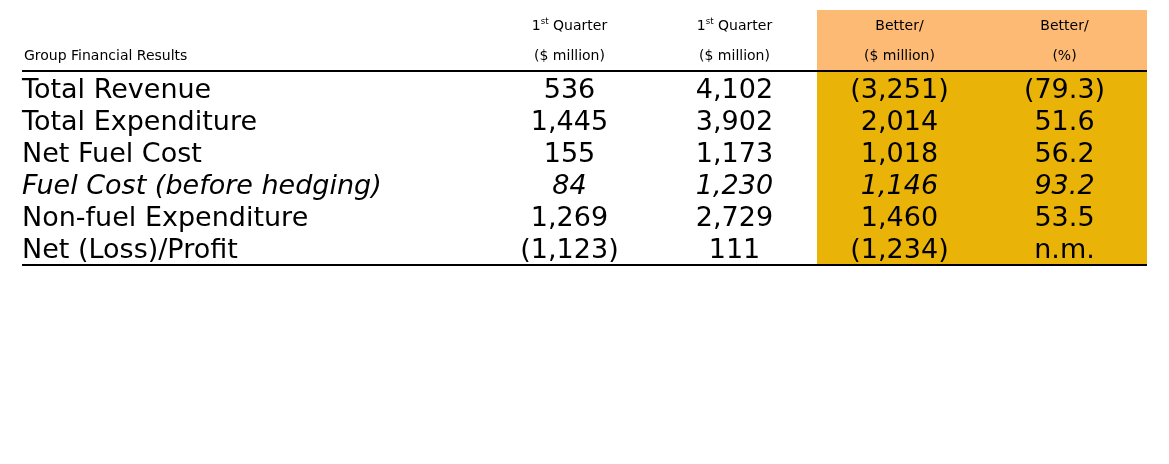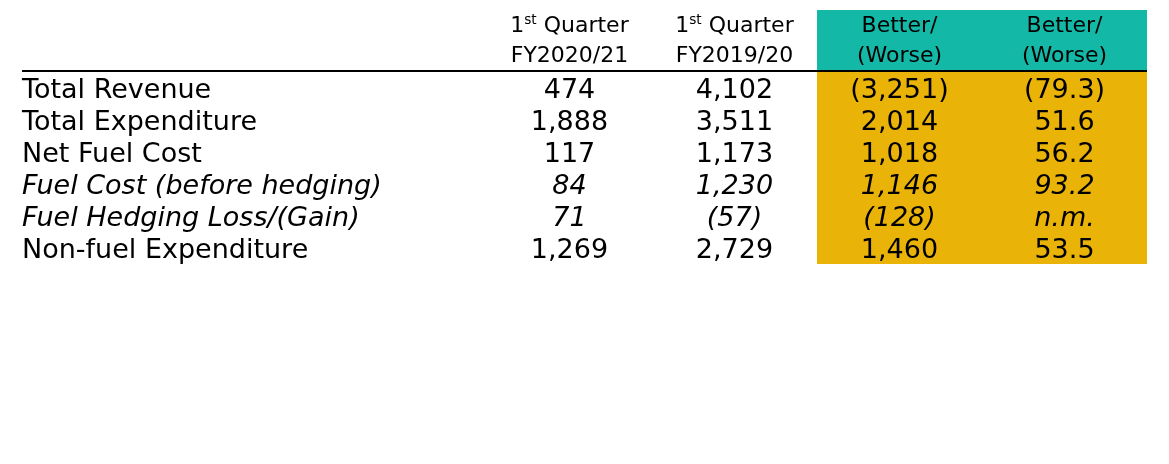--- a/index.html
+++ b/index.html
@@ -32,31 +32,31 @@
 
   table.fin th, table.fin td {
     padding: 0;
     vertical-align: bottom;
     line-height: 30px;
     font-weight: normal;
   }
 
   
   thead th {
-    font-size: 22px;
+    font-size: 14px;
     text-align: center;
     padding-bottom: 0px;
     margin-top: 44px;
   }
   thead th.lbl {
     text-align: left;
     padding-left: 2px;
   }
   .hdr-shade {
-    background: #14b8a6;
+    background: #fdba74;
   }
   sup {
     font-size: 0.62em;
     vertical-align: super;
     line-height: 0;
   }
 
   
   tbody td {
     font-size: 27px;
@@ -98,66 +98,66 @@
     </colgroup>
     <thead>
       <tr>
         <th class="lbl"></th>
         <th><span>1<sup>st</sup> Quarter</span></th>
         <th><span>1<sup>st</sup> Quarter</span></th>
         <th class="hdr-shade"><span>Better/</span></th>
         <th class="hdr-shade"><span>Better/</span></th>
       </tr>
       <tr>
-        <th class="lbl"></th>
-        <th><span>FY2020/21</span></th>
-        <th><span>FY2019/20</span></th>
-        <th class="hdr-shade"><span>(Worse)</span></th>
-        <th class="hdr-shade"><span>(Worse)</span></th>
+        <th class="lbl">Group Financial Results</th>
+        <th><span>($ million)</span></th>
+        <th><span>($ million)</span></th>
+        <th class="hdr-shade"><span>($ million)</span></th>
+        <th class="hdr-shade"><span>(%)</span></th>
       </tr>
     </thead>
     <tbody>
 
     <tr class="rule-top pad-first">
           <td class="lbl bold">Total Revenue</td>
-          <td class="bold">474</td>
+          <td class="bold">536</td>
           <td class="bold">4,102</td>
           <td class="shade bold">(3,251)</td>
           <td class="shade bold">(79.3)</td>
         </tr>
         <tr>
           <td class="lbl bold">Total Expenditure</td>
-          <td class="bold">1,888</td>
-          <td class="bold">3,511</td>
+          <td class="bold">1,445</td>
+          <td class="bold">3,902</td>
           <td class="shade bold">2,014</td>
           <td class="shade bold">51.6</td>
         </tr>
         <tr>
           <td class="lbl indent1">Net Fuel Cost</td>
-          <td class="">117</td>
+          <td class="">155</td>
           <td class="">1,173</td>
           <td class="shade ">1,018</td>
           <td class="shade ">56.2</td>
         </tr>
         <tr>
           <td class="lbl italic indent2">Fuel Cost (before hedging)</td>
           <td class="italic">84</td>
           <td class="italic">1,230</td>
           <td class="shade italic">1,146</td>
           <td class="shade italic">93.2</td>
         </tr>
         <tr>
-          <td class="lbl italic indent2">Fuel Hedging Loss/(Gain)</td>
-          <td class="italic">71</td>
-          <td class="italic">(57)</td>
-          <td class="shade italic">(128)</td>
-          <td class="shade italic">n.m.</td>
-        </tr>
-        <tr>
           <td class="lbl indent1">Non-fuel Expenditure</td>
           <td class="">1,269</td>
           <td class="">2,729</td>
           <td class="shade ">1,460</td>
           <td class="shade ">53.5</td>
         </tr>
+        <tr class="rule-bottom">
+          <td class="lbl bold">Net (Loss)/Profit</td>
+          <td class="bold">(1,123)</td>
+          <td class="bold">111</td>
+          <td class="shade bold">(1,234)</td>
+          <td class="shade bold">n.m.</td>
+        </tr>
       </tbody>
   </table>
 </div>
 
 </body></html>

